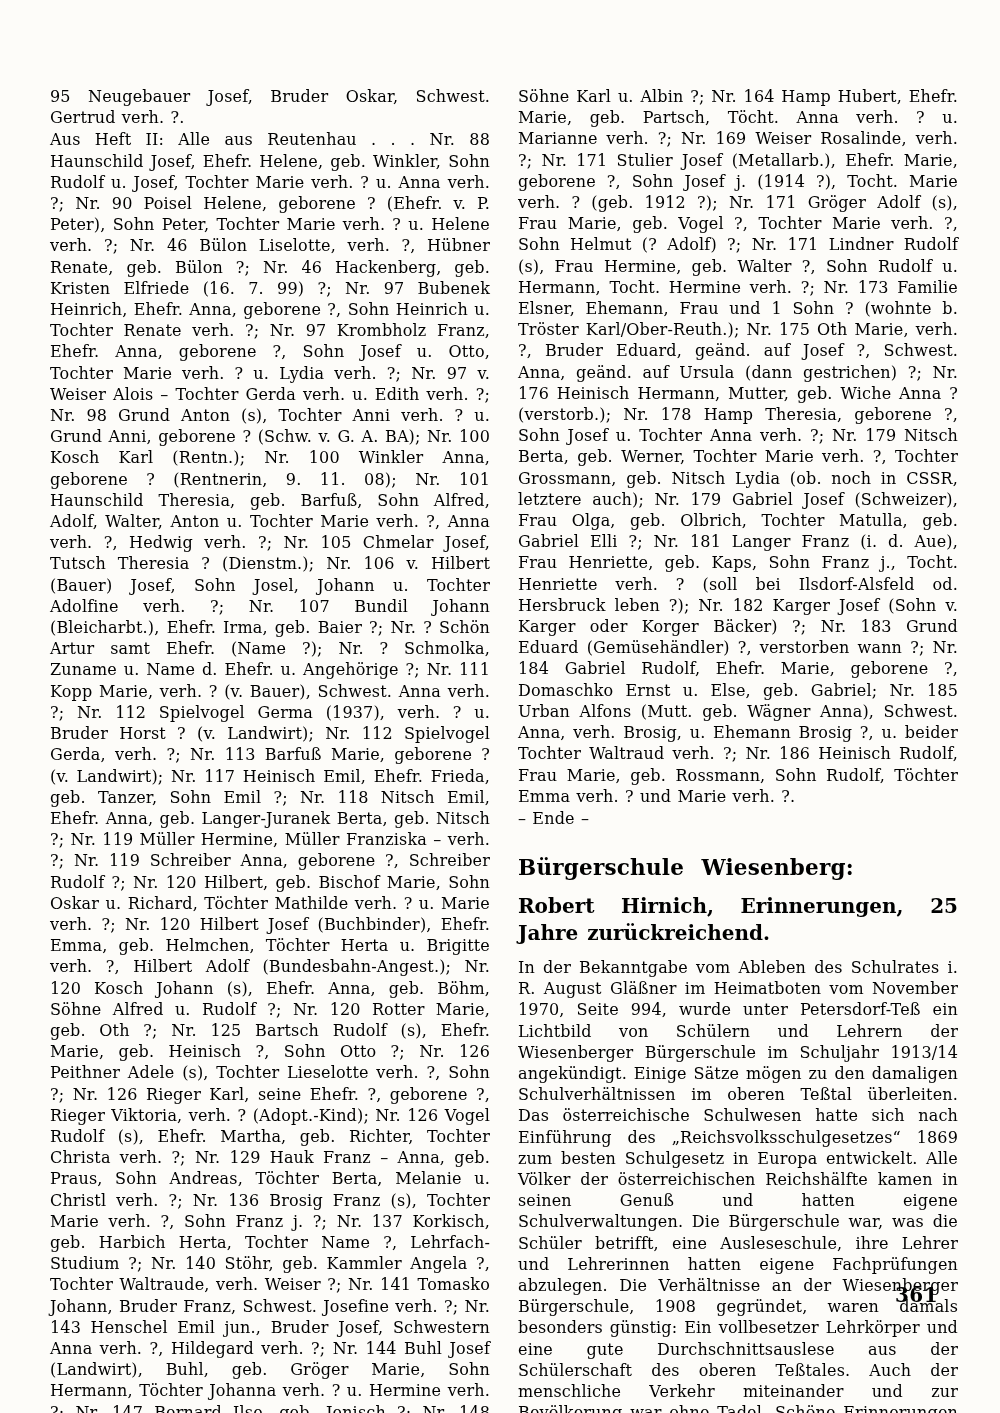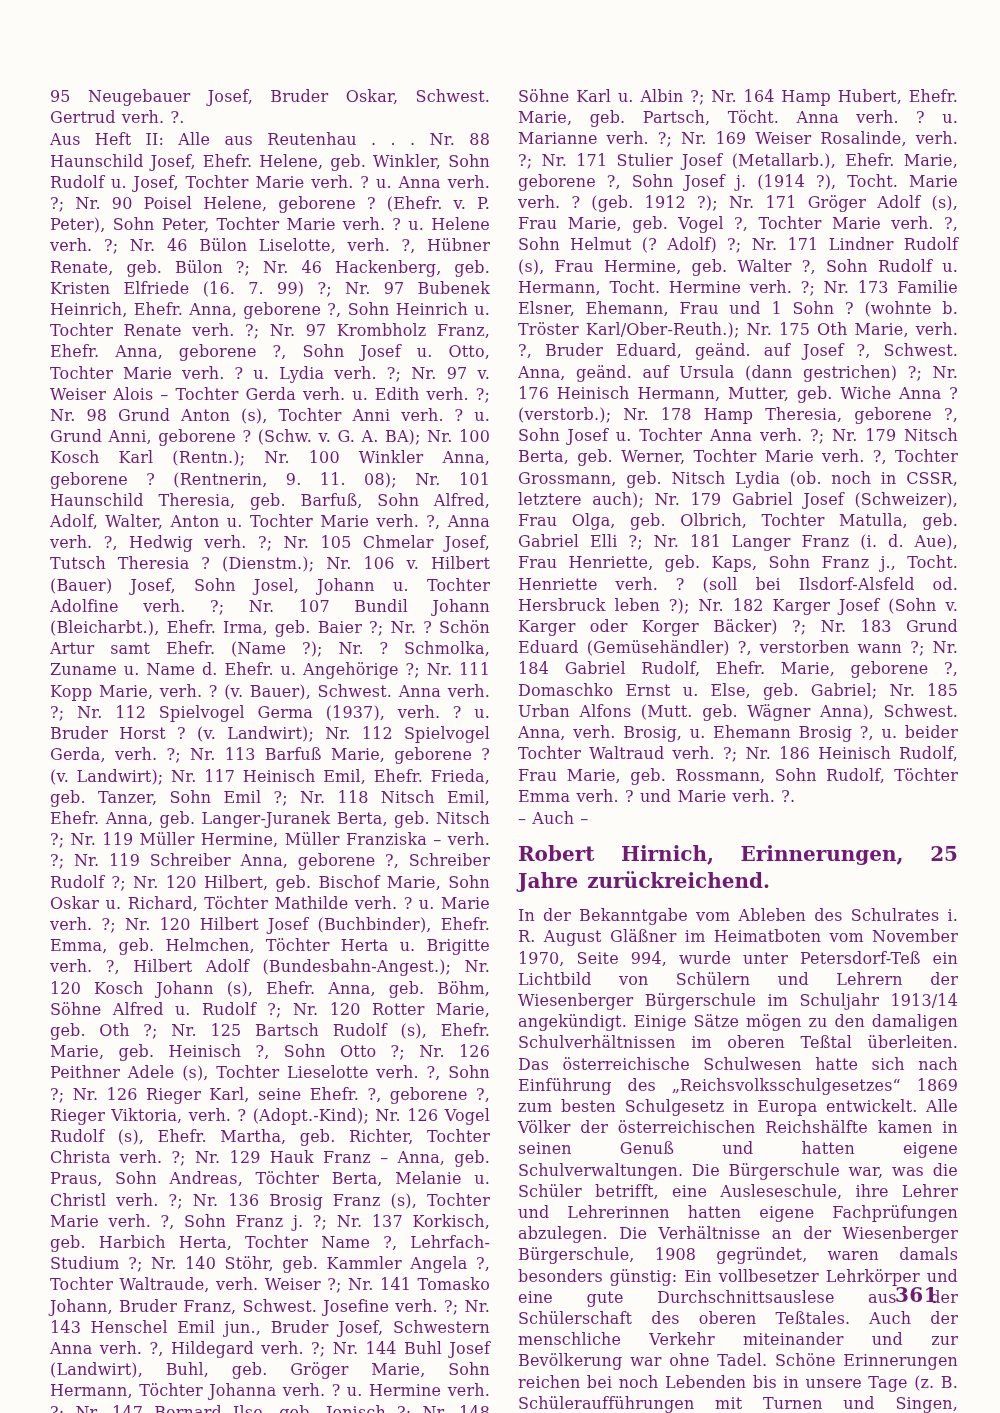--- a/index.html
+++ b/index.html
@@ -6,21 +6,21 @@
     margin: 0;
     padding: 0;
     background: #e9e7e2;
   }
   .page {
     position: relative;
     width: 1000px;
     height: 1413px;
     margin: 0 auto;
     background: #fdfcf9;
-    color: #701a75;
+    color: #000000;
     font-family: "DejaVu Serif", "Liberation Serif", serif;
     overflow: hidden;
     box-sizing: border-box;
     padding: 86px 42px 40px 50px;
   }
   .columns {
     display: flex;
     gap: 28px;
   }
   .col {
@@ -75,22 +75,23 @@
 <div class="page">
   <div class="columns">
 
     <div class="col">
       <p>95 Neugebauer Josef, Bruder Oskar, Schwest. Gertrud verh. ?.</p>
       <p><span class="lead-bold">Aus Heft II:</span><span> Alle aus Reutenhau . . . Nr. 88 Haunschild Josef, Ehefr. Helene, geb. Winkler, Sohn Rudolf u. Josef, Tochter Marie verh. ? u. Anna verh. ?; Nr. 90 Poisel Helene, geborene ? (Ehefr. v. P. Peter), Sohn Peter, Tochter Marie verh. ? u. Helene verh. ?; Nr. 46 Bülon Liselotte, verh. ?, Hübner Renate, geb. Bülon ?; Nr. 46 Hackenberg, geb. Kristen Elfriede (16. 7. 99) ?; Nr. 97 Bubenek Heinrich, Ehefr. Anna, geborene ?, Sohn Heinrich u. Tochter Renate verh. ?; Nr. 97 Krombholz Franz, Ehefr. Anna, geborene ?, Sohn Josef u. Otto, Tochter Marie verh. ? u. Lydia verh. ?; Nr. 97 v. Weiser Alois – Tochter Gerda verh. u. Edith verh. ?; Nr. 98 Grund Anton (s), Tochter Anni verh. ? u. Grund Anni, geborene ? (Schw. v. G. A. BA); Nr. 100 Kosch Karl (Rentn.); Nr. 100 Winkler Anna, geborene ? (Rentnerin, 9. 11. 08); Nr. 101 Haunschild Theresia, geb. Barfuß, Sohn Alfred, Adolf, Walter, Anton u. Tochter Marie verh. ?, Anna verh. ?, Hedwig verh. ?; Nr. 105 Chmelar Josef, Tutsch Theresia ? (Dienstm.); Nr. 106 v. Hilbert (Bauer) Josef, Sohn Josel, Johann u. Tochter Adolfine verh. ?; Nr. 107 Bundil Johann (Bleicharbt.), Ehefr. Irma, geb. Baier ?; Nr. ? Schön Artur samt Ehefr. (Name ?); Nr. ? Schmolka, Zuname u. Name d. Ehefr. u. Angehörige ?; Nr. 111 Kopp Marie, verh. ? (v. Bauer), Schwest. Anna verh. ?; Nr. 112 Spielvogel Germa (1937), verh. ? u. Bruder Horst ? (v. Landwirt); Nr. 112 Spielvogel Gerda, verh. ?; Nr. 113 Barfuß Marie, geborene ? (v. Landwirt); Nr. 117 Heinisch Emil, Ehefr. Frieda, geb. Tanzer, Sohn Emil ?; Nr. 118 Nitsch Emil, Ehefr. Anna, geb. Langer-Juranek Berta, geb. Nitsch ?; Nr. 119 Müller Hermine, Müller Franziska – verh. ?; Nr. 119 Schreiber Anna, geborene ?, Schreiber Rudolf ?; Nr. 120 Hilbert, geb. Bischof Marie, Sohn Oskar u. Richard, Töchter Mathilde verh. ? u. Marie verh. ?; Nr. 120 Hilbert Josef (Buchbinder), Ehefr. Emma, geb. Helmchen, Töchter Herta u. Brigitte verh. ?, Hilbert Adolf (Bundesbahn-Angest.); Nr. 120 Kosch Johann (s), Ehefr. Anna, geb. Böhm, Söhne Alfred u. Rudolf ?; Nr. 120 Rotter Marie, geb. Oth ?; Nr. 125 Bartsch Rudolf (s), Ehefr. Marie, geb. Heinisch ?, Sohn Otto ?; Nr. 126 Peithner Adele (s), Tochter Lieselotte verh. ?, Sohn ?; Nr. 126 Rieger Karl, seine Ehefr. ?, geborene ?, Rieger Viktoria, verh. ? (Adopt.-Kind); Nr. 126 Vogel Rudolf (s), Ehefr. Martha, geb. Richter, Tochter Christa verh. ?; Nr. 129 Hauk Franz – Anna, geb. Praus, Sohn Andreas, Töchter Berta, Melanie u. Christl verh. ?; Nr. 136 Brosig Franz (s), Tochter Marie verh. ?, Sohn Franz j. ?; Nr. 137 Korkisch, geb. Harbich Herta, Tochter Name ?, Lehrfach-Studium ?; Nr. 140 Stöhr, geb. Kammler Angela ?, Tochter Waltraude, verh. Weiser ?; Nr. 141 Tomasko Johann, Bruder Franz, Schwest. Josefine verh. ?; Nr. 143 Henschel Emil jun., Bruder Josef, Schwestern Anna verh. ?, Hildegard verh. ?; Nr. 144 Buhl Josef (Landwirt), Buhl, geb. Gröger Marie, Sohn Hermann, Töchter Johanna verh. ? u. Hermine verh. ?; Nr. 147 Bernard Ilse, geb. Jenisch ?; Nr. 148 Klein Adolf jun., Schwester Frieda verh. ? u. Emma verh. ?; Nr. 148 v. Endlicher Adolf, Tochter Hannelore verh. ?; Nr. 150 v. Mildner Josef (s), Ehefr. Frieda, eine geb. Frank oder Axmann ?, Sohn Josef j.; Nr. 151 Ulrich Marie, verh. ? (? gestrichen); Nr. 152 Beutel Otto (27. 6. 23), Mutt. geb. Wägner ?, Schwest. Anna verh. ?; Nr. 154 Kneifel Josef, Frau Anna, geb. Konrad ?; Nr. 154 Bernt Erhard (4. 9. 02), Ehefr. Marie, geb. Kneifel ?, Sohn Erhard j. u. Tochter Christine verh. ?; Nr. 154 Bernt Josef, Ehefr. Emilie, geborene ?, Sohn Josef j., Tochter Hilda verh. ?; Nr. 156 Wanke Ernst j. ?; Nr. 157 Kolb Rudolf (s), Ehefr. Rosalia, geborene ?; Nr. 159 Küffel, geb. Böss Paula ?; Nr. 164 Frase Günter ?; Nr. 164 Maretschek, geb. Schaffer Theresia, Sohn Franz u. Josef, Tochter Marie verh. ?; Nr. 164 Fitze Magdalena (Hausfrau),</span></p>
     </div>
 
     <div class="col">
       <p>Söhne Karl u. Albin ?; Nr. 164 Hamp Hubert, Ehefr. Marie, geb. Partsch, Töcht. Anna verh. ? u. Marianne verh. ?; Nr. 169 Weiser Rosalinde, verh. ?; Nr. 171 Stulier Josef (Metallarb.), Ehefr. Marie, geborene ?, Sohn Josef j. (1914 ?), Tocht. Marie verh. ? (geb. 1912 ?); Nr. 171 Gröger Adolf (s), Frau Marie, geb. Vogel ?, Tochter Marie verh. ?, Sohn Helmut (? Adolf) ?; Nr. 171 Lindner Rudolf (s), Frau Hermine, geb. Walter ?, Sohn Rudolf u. Hermann, Tocht. Hermine verh. ?; Nr. 173 Familie Elsner, Ehemann, Frau und 1 Sohn ? (wohnte b. Tröster Karl/Ober-Reuth.); Nr. 175 Oth Marie, verh. ?, Bruder Eduard, geänd. auf Josef ?, Schwest. Anna, geänd. auf Ursula (dann gestrichen) ?; Nr. 176 Heinisch Hermann, Mutter, geb. Wiche Anna ? (verstorb.); Nr. 178 Hamp Theresia, geborene ?, Sohn Josef u. Tochter Anna verh. ?; Nr. 179 Nitsch Berta, geb. Werner, Tochter Marie verh. ?, Tochter Grossmann, geb. Nitsch Lydia (ob. noch in CSSR, letztere auch); Nr. 179 Gabriel Josef (Schweizer), Frau Olga, geb. Olbrich, Tochter Matulla, geb. Gabriel Elli ?; Nr. 181 Langer Franz (i. d. Aue), Frau Henriette, geb. Kaps, Sohn Franz j., Tocht. Henriette verh. ? (soll bei Ilsdorf-Alsfeld od. Hersbruck leben ?); Nr. 182 Karger Josef (Sohn v. Karger oder Korger Bäcker) ?; Nr. 183 Grund Eduard (Gemüsehändler) ?, verstorben wann ?; Nr. 184 Gabriel Rudolf, Ehefr. Marie, geborene ?, Domaschko Ernst u. Else, geb. Gabriel; Nr. 185 Urban Alfons (Mutt. geb. Wägner Anna), Schwest. Anna, verh. Brosig, u. Ehemann Brosig ?, u. beider Tochter Waltraud verh. ?; Nr. 186 Heinisch Rudolf, Frau Marie, geb. Rossmann, Sohn Rudolf, Töchter Emma verh. ? und Marie verh. ?.</p>
-      <p class="ende">– Auch –</p>
+      <p class="ende">– Ende –</p>
 
+      <h2 class="section-heading">Bürgerschule Wiesenberg:</h2>
       <h3 class="article-title">Robert Hirnich, Erinnerungen, 25 Jahre zurückreichend.</h3>
 
       <p class="article-para">In der Bekanntgabe vom Ableben des Schulrates i. R. August Gläßner im Heimatboten vom November 1970, Seite 994, wurde unter Petersdorf-Teß ein Lichtbild von Schülern und Lehrern der Wiesenberger Bürgerschule im Schuljahr 1913/14 angekündigt. Einige Sätze mögen zu den damaligen Schulverhältnissen im oberen Teßtal überleiten. Das österreichische Schulwesen hatte sich nach Einführung des „Reichsvolksschulgesetzes“ 1869 zum besten Schulgesetz in Europa entwickelt. Alle Völker der österreichischen Reichshälfte kamen in seinen Genuß und hatten eigene Schulverwaltungen. Die Bürgerschule war, was die Schüler betrifft, eine Ausleseschule, ihre Lehrer und Lehrerinnen hatten eigene Fachprüfungen abzulegen. Die Verhältnisse an der Wiesenberger Bürgerschule, 1908 gegründet, waren damals besonders günstig: Ein vollbesetzer Lehrkörper und eine gute Durchschnittsauslese aus der Schülerschaft des oberen Teßtales. Auch der menschliche Verkehr miteinander und zur Bevölkerung war ohne Tadel. Schöne Erinnerungen reichen bei noch Lebenden bis in unsere Tage (z. B. Schüleraufführungen mit Turnen und Singen, Wanderungen und Radpartien u. a.).</p>
 
     </div>
   </div>
 
   <div class="page-number">361</div>
 </div>
 

